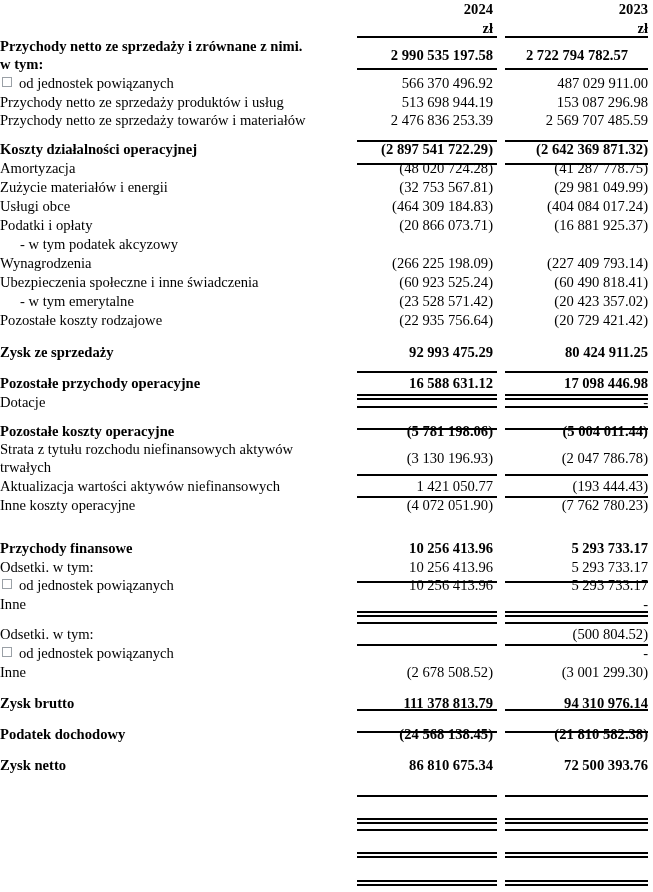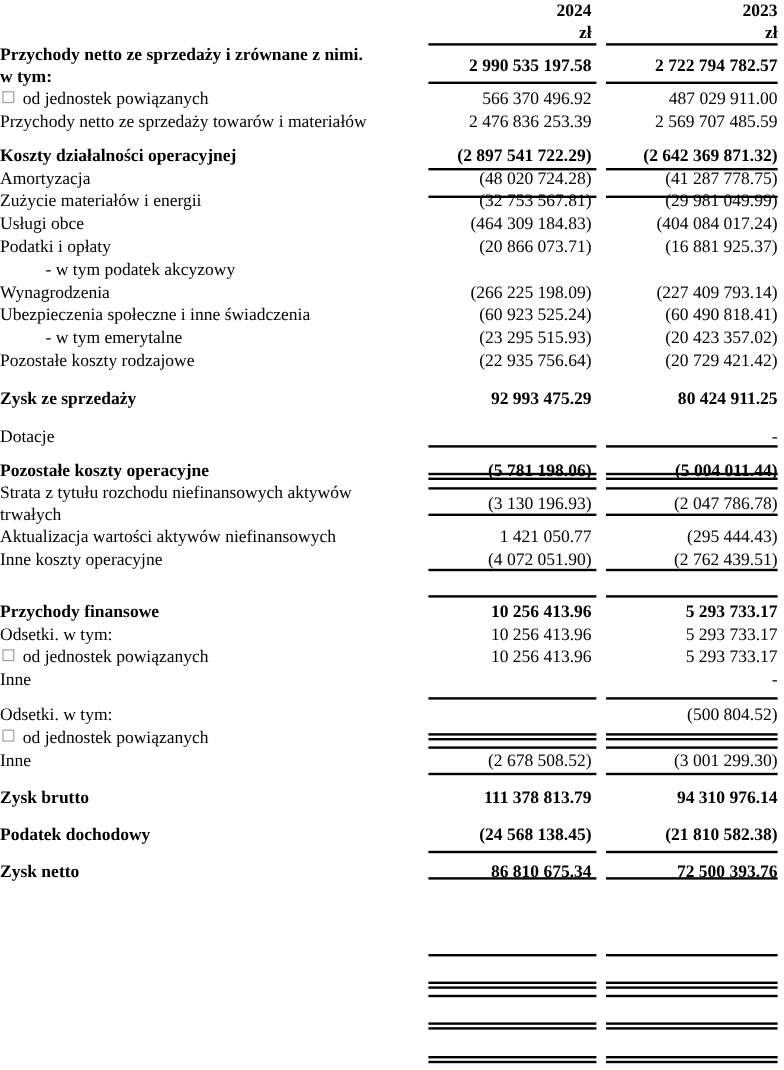--- a/index.html
+++ b/index.html
@@ -76,21 +76,21 @@
     width: 8px;
     height: 8px;
     border: 1px solid #9aa0a6;
     margin-right: 7px;
     margin-left: 2px;
     vertical-align: 1px;
     background: #ffffff;
   }
   .indent-dash {
     display: inline-block;
-    padding-left: 38px;
+    padding-left: 20px;
   }
   .twoline { line-height: 1.22; }
 </style>
 </head>
 <body>
 
 <div class="sheet">
 
   <div class="rule col1" style="top:36px;"></div>
   <div class="rule col2" style="top:36px;"></div>
@@ -183,33 +183,40 @@
       </tr>
 
       <tr class="r-head">
         <td class="label twoline">
           <span>Przychody netto ze sprzedaży i zrównane z nimi.</span><br>
           <span>w tym:</span>
         </td>
         <td class="spacer"></td>
         <td class="num" style="vertical-align:middle;">2 990 535 197.58</td>
         <td class="spacer"></td>
-        <td class="num" style="vertical-align:middle;">2 722 794 782.57</td>
+        <td class="num" style="vertical-align:middle;text-align:center;">2 722 794 782.57</td>
       </tr>
 
       <tr class="r-norm">
         <td class="label">
           <span class="bullet-box"></span><span>od jednostek powiązanych</span>
         </td>
         <td class="spacer"></td>
         <td class="num">566 370 496.92</td>
         <td class="spacer"></td>
         <td class="num">487 029 911.00</td>
       </tr>
 
+      <tr class="r-norm">
+        <td class="label">Przychody netto ze sprzedaży produktów i usług</td>
+        <td class="spacer"></td>
+        <td class="num">513 698 944.19</td>
+        <td class="spacer"></td>
+        <td class="num">153 087 296.98</td>
+      </tr>
 
       <tr class="r-norm">
         <td class="label">Przychody netto ze sprzedaży towarów i materiałów</td>
         <td class="spacer"></td>
         <td class="num">2 476 836 253.39</td>
         <td class="spacer"></td>
         <td class="num">2 569 707 485.59</td>
       </tr>
 
       <tr>
@@ -274,21 +281,21 @@
         <td class="spacer"></td>
         <td class="num">(60 923 525.24)</td>
         <td class="spacer"></td>
         <td class="num">(60 490 818.41)</td>
       </tr>
       <tr class="r-norm">
         <td class="label">
           <span class="indent-dash">- w tym emerytalne</span>
         </td>
         <td class="spacer"></td>
-        <td class="num">(23 295 515.93)</td>
+        <td class="num">(23 528 571.42)</td>
         <td class="spacer"></td>
         <td class="num">(20 423 357.02)</td>
       </tr>
       <tr class="r-norm">
         <td class="label">Pozostałe koszty rodzajowe</td>
         <td class="spacer"></td>
         <td class="num">(22 935 756.64)</td>
         <td class="spacer"></td>
         <td class="num">(20 729 421.42)</td>
       </tr>
@@ -302,20 +309,27 @@
         <td class="spacer"></td>
         <td class="num">92 993 475.29</td>
         <td class="spacer"></td>
         <td class="num">80 424 911.25</td>
       </tr>
 
       <tr>
         <td colspan="5" style="height:12px;"></td>
       </tr>
 
+      <tr class="r-bold">
+        <td class="label">Pozostałe przychody operacyjne</td>
+        <td class="spacer"></td>
+        <td class="num">16 588 631.12</td>
+        <td class="spacer"></td>
+        <td class="num">17 098 446.98</td>
+      </tr>
 
 
       <tr class="r-norm">
         <td class="label">Dotacje</td>
         <td class="spacer"></td>
         <td class="num"></td>
         <td class="spacer"></td>
         <td class="num">-</td>
       </tr>
 
@@ -340,29 +354,29 @@
         <td class="num" style="vertical-align:middle;">(3 130 196.93)</td>
         <td class="spacer"></td>
         <td class="num" style="vertical-align:middle;">(2 047 786.78)</td>
       </tr>
 
       <tr class="r-norm">
         <td class="label">Aktualizacja wartości aktywów niefinansowych</td>
         <td class="spacer"></td>
         <td class="num">1 421 050.77</td>
         <td class="spacer"></td>
-        <td class="num">(295 444.43)</td>
+        <td class="num">(193 444.43)</td>
       </tr>
 
       <tr class="r-norm">
         <td class="label">Inne koszty operacyjne</td>
         <td class="spacer"></td>
         <td class="num">(4 072 051.90)</td>
         <td class="spacer"></td>
-        <td class="num">(2 762 439.51)</td>
+        <td class="num">(7 762 780.23)</td>
       </tr>
 
       <tr>
         <td colspan="5" style="height:12px;"></td>
       </tr>
 
 
       <tr>
         <td colspan="5" style="height:12px;"></td>
       </tr>

